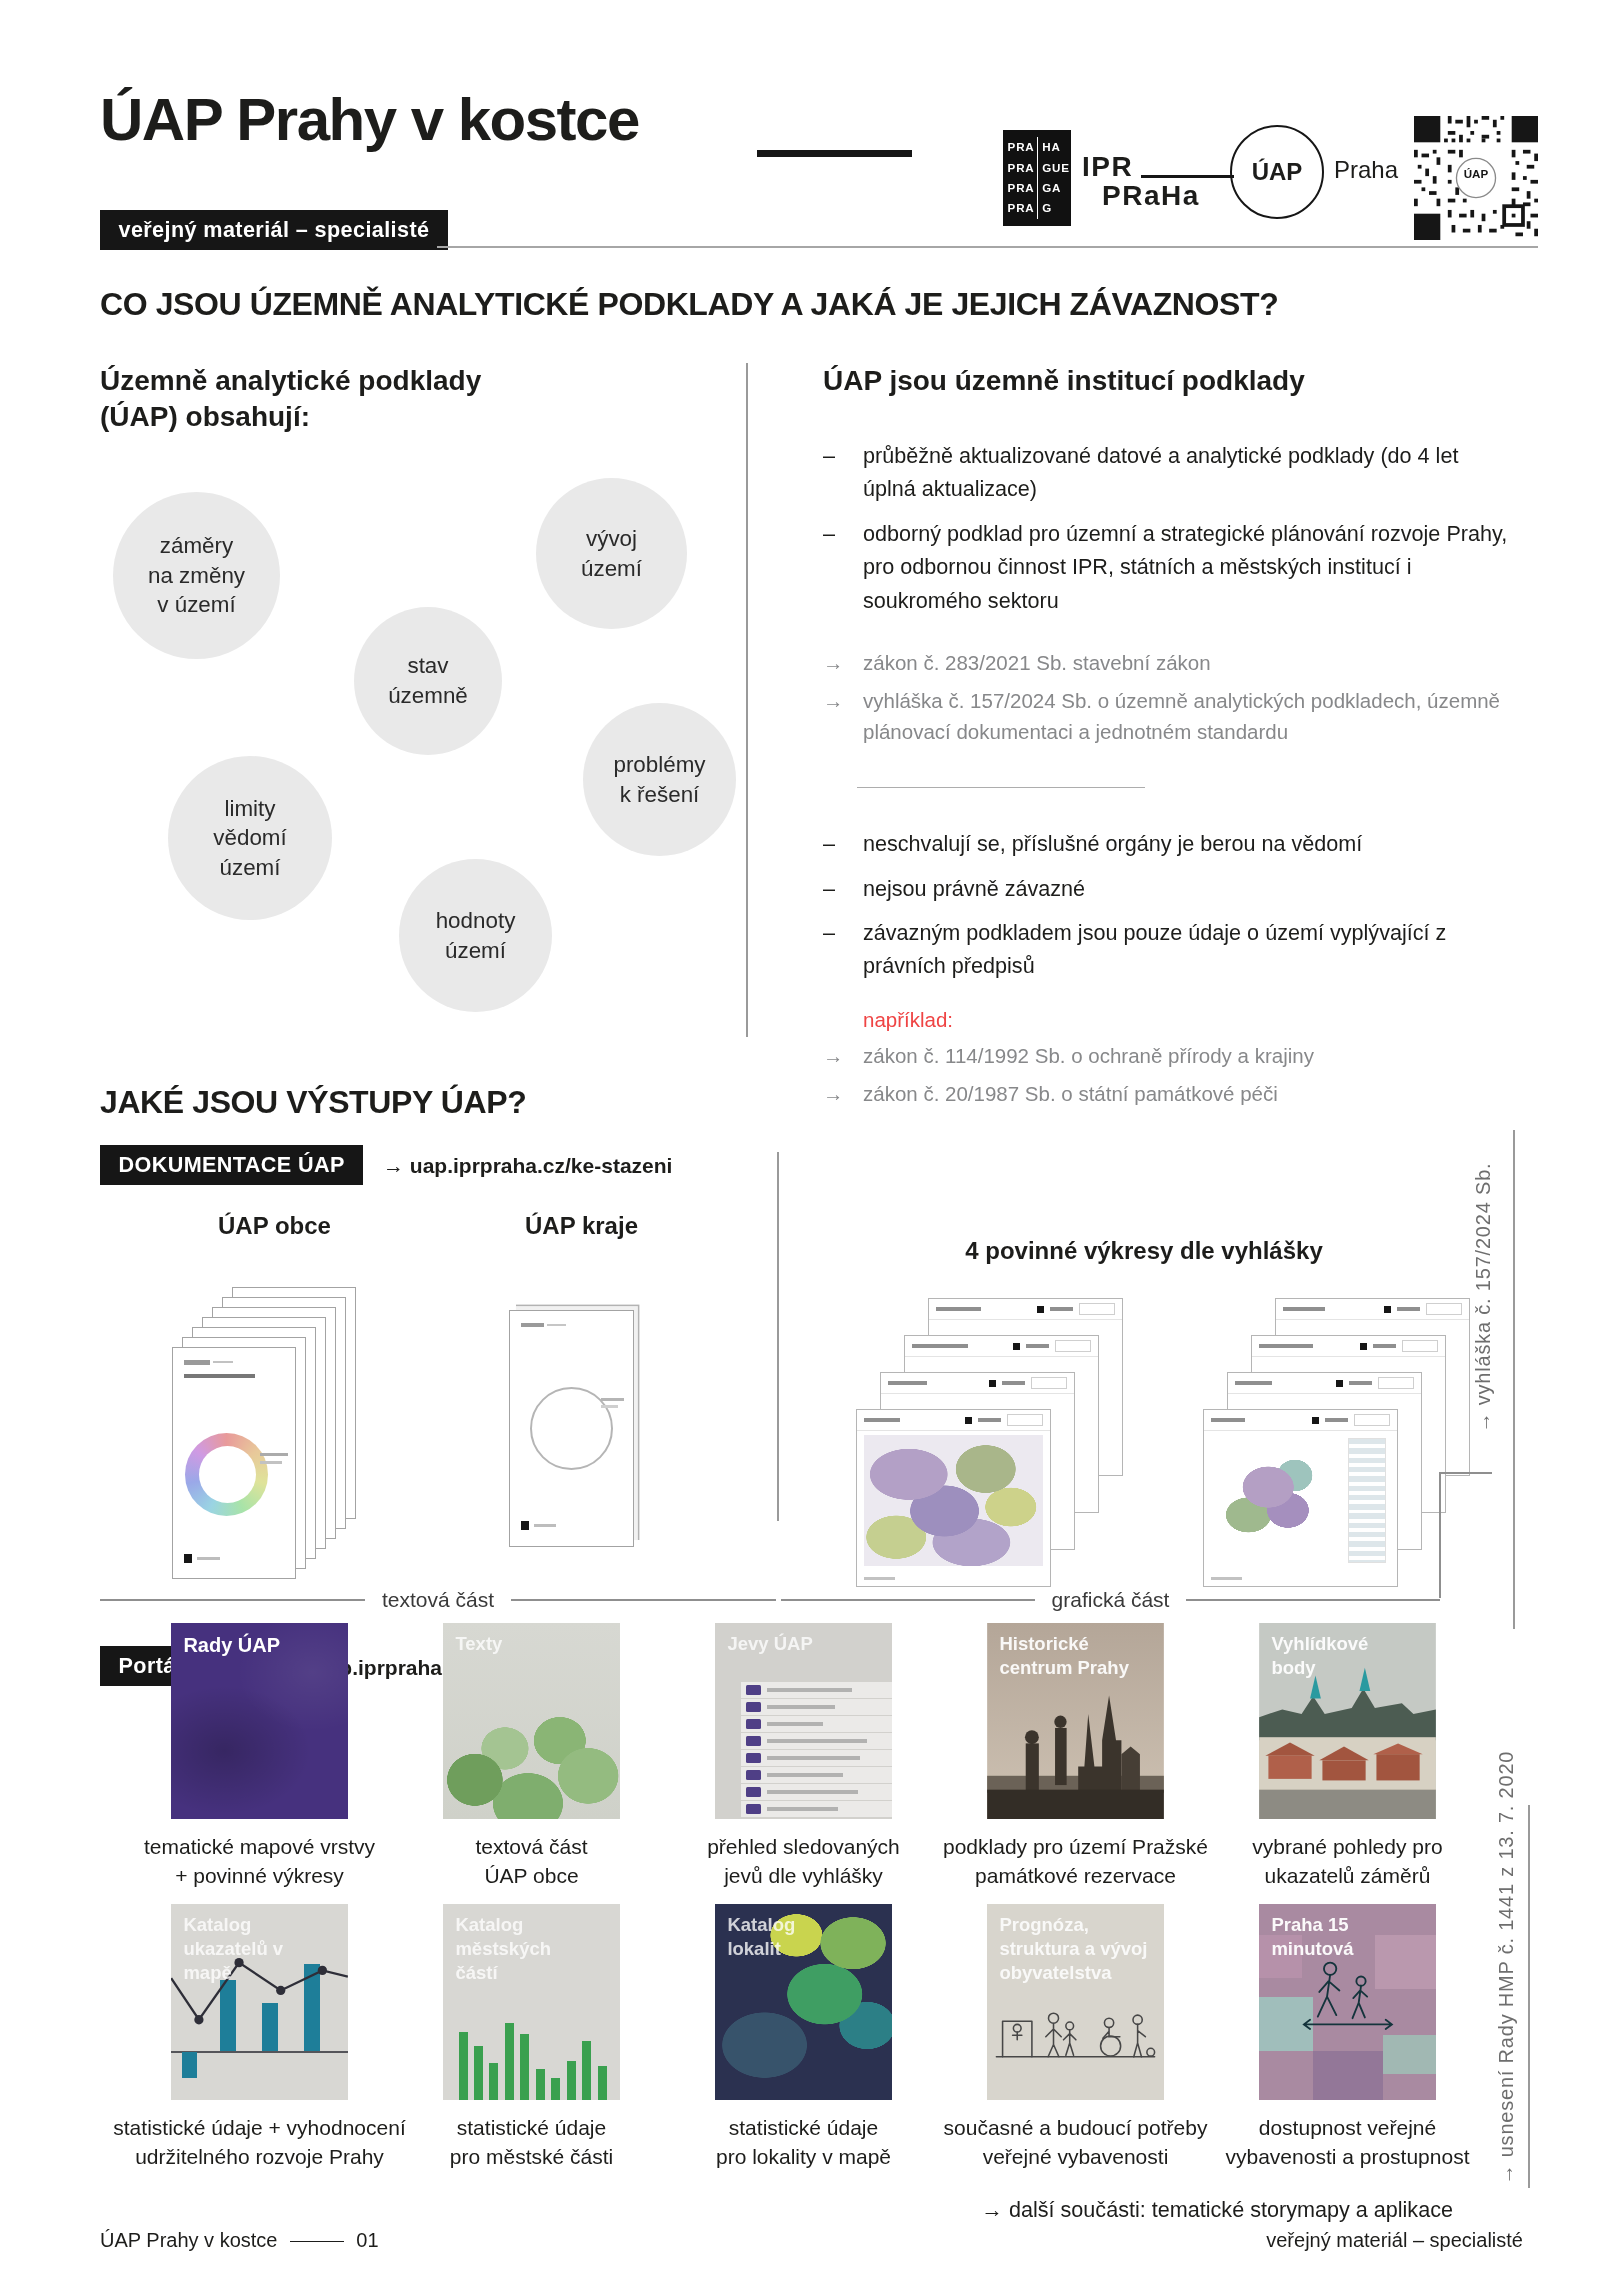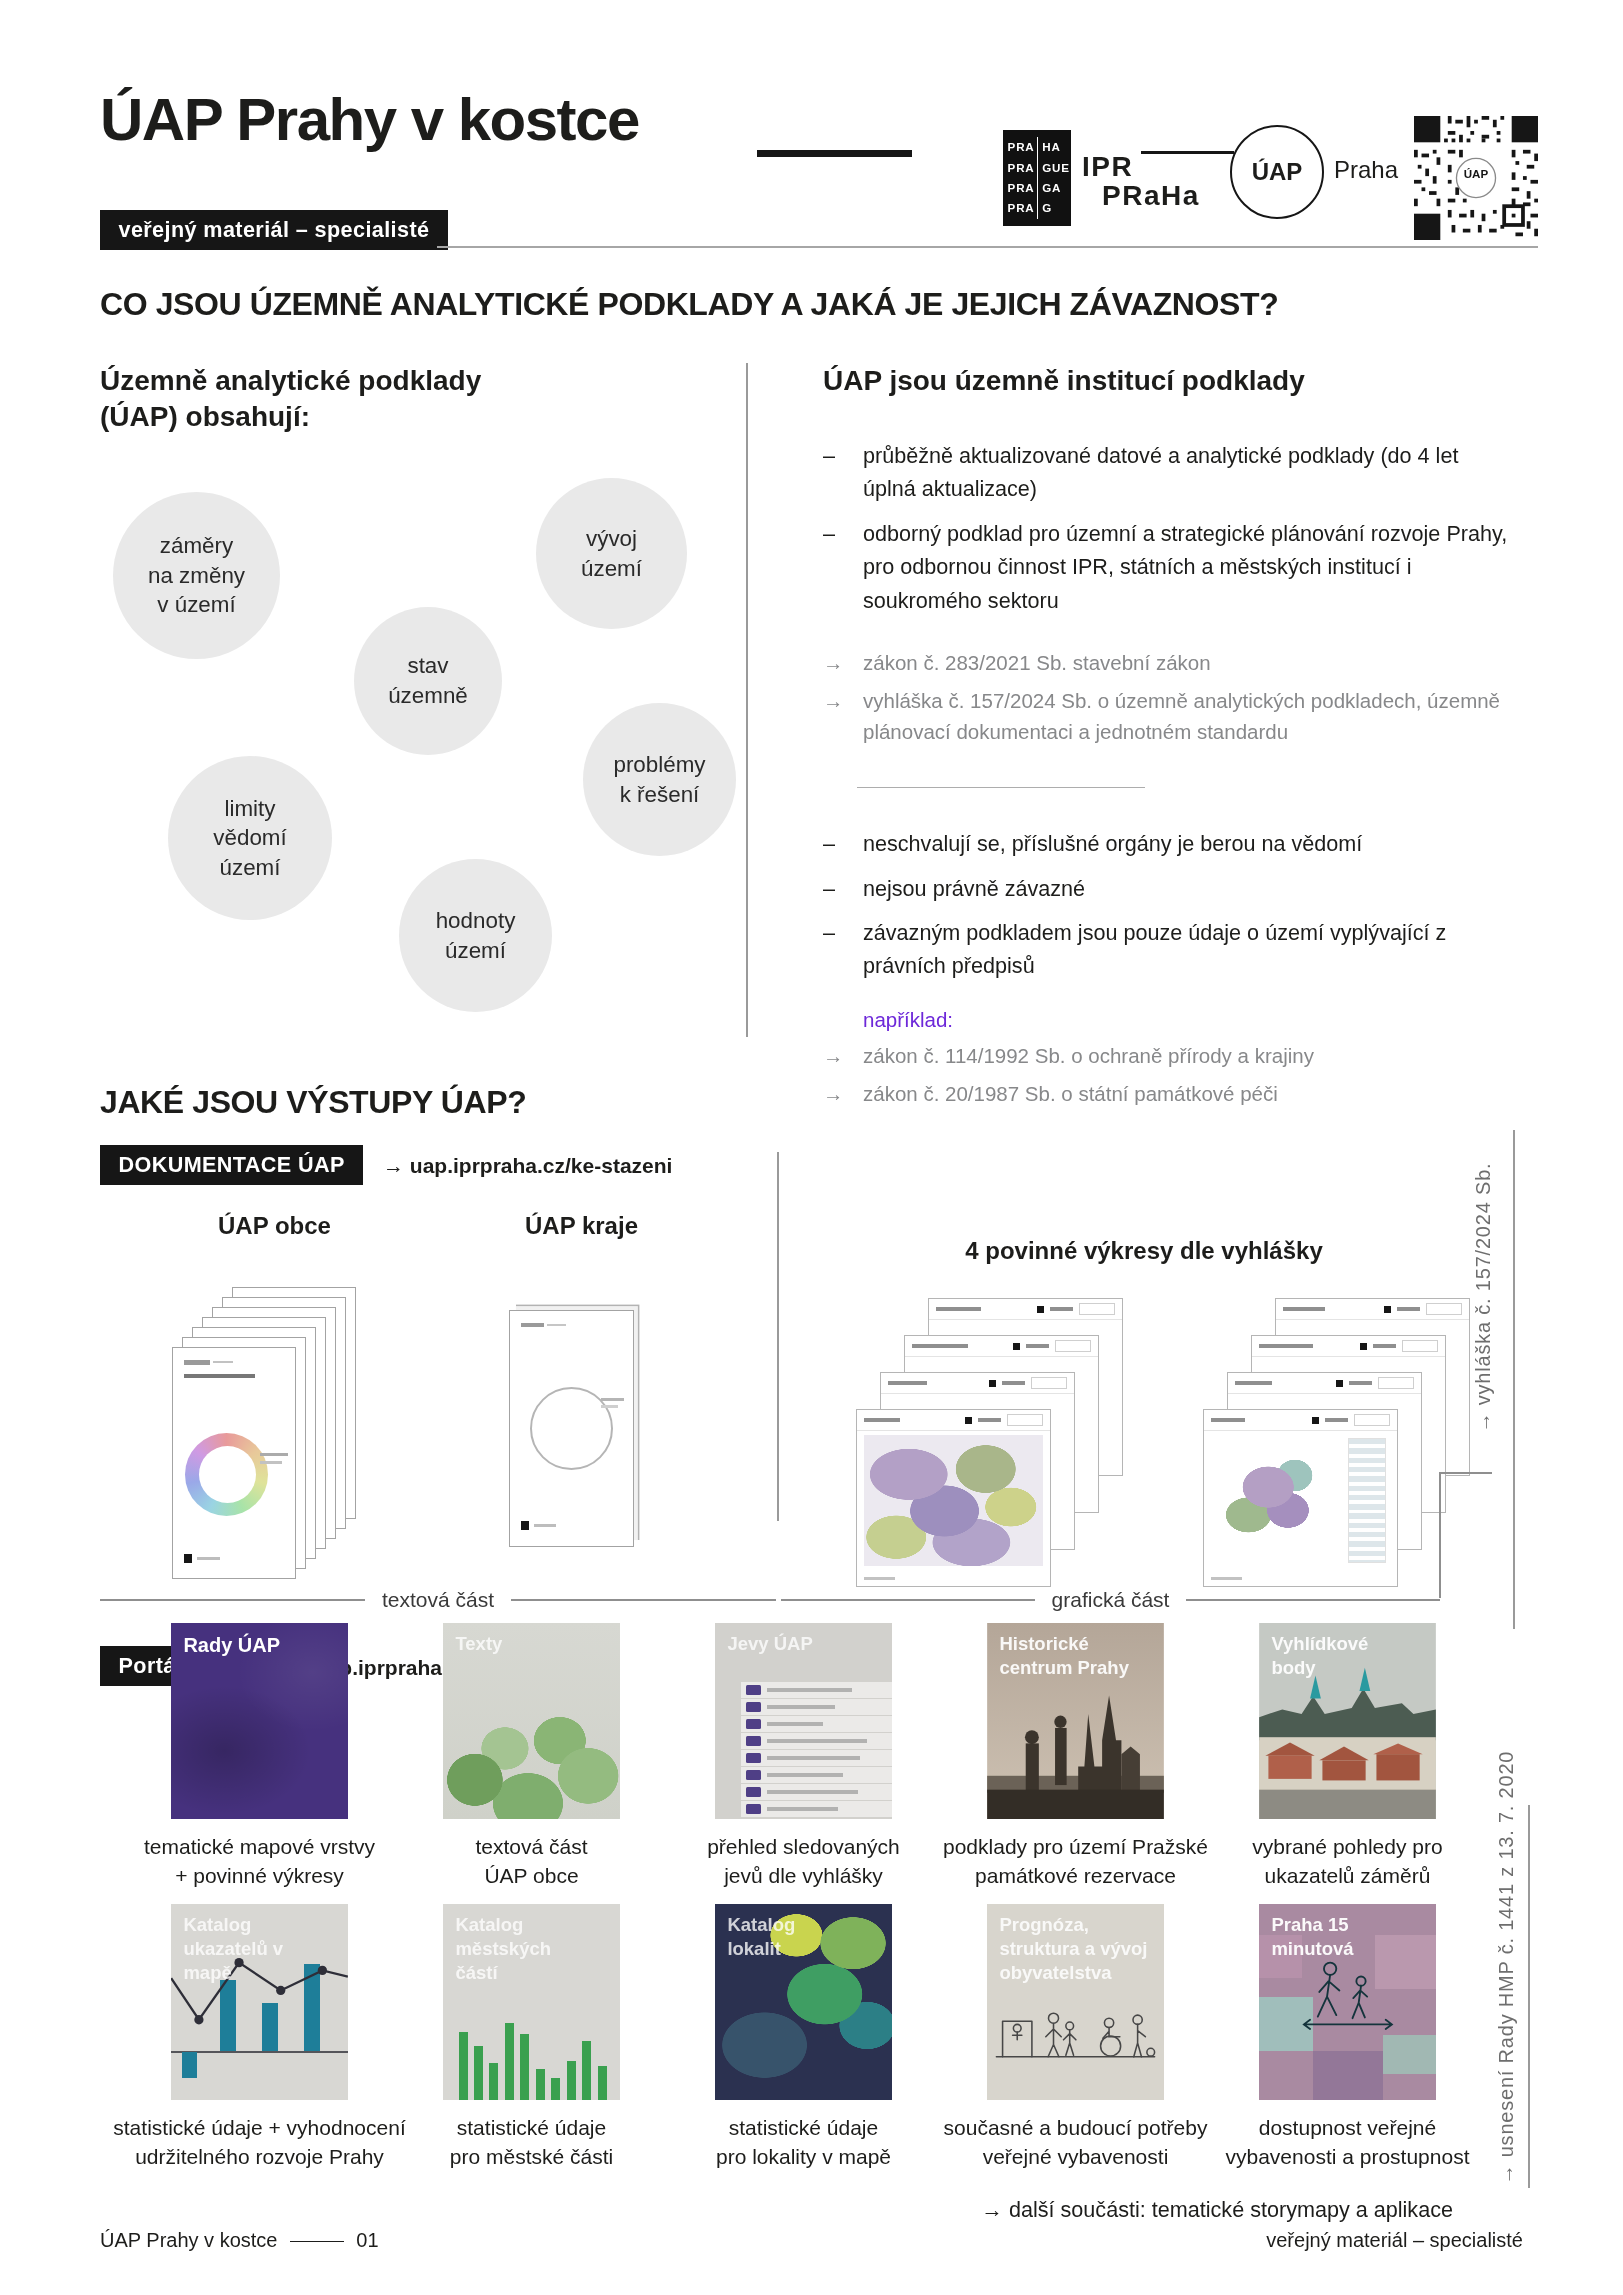--- a/index.html
+++ b/index.html
@@ -6,21 +6,21 @@
   body{width:1623px;height:2295px;position:relative;background:#ffffff;
        font-family:"Liberation Sans",sans-serif;color:#1d1d1b;overflow:hidden}
   .abs{position:absolute}
   .pre{white-space:pre-line}
   .h1{font-size:60px;font-weight:bold;letter-spacing:-1.5px;line-height:1}
   .h2{font-size:32px;font-weight:bold;letter-spacing:-0.4px}
   .h3{font-size:28px;font-weight:bold;line-height:1.28}
   .badge{background:#161616;color:#fff;font-size:21.6px;font-weight:bold;
          display:inline-flex;align-items:center;padding:7px 18.5px;letter-spacing:0.4px}
   .link{font-size:21px;font-weight:bold;color:#1d1d1b;text-decoration:none}
-  .gray{color:#6d28d9}
+  .gray{color:#ef4444}
   .vline{position:absolute;width:1.5px;background:#9a9a9a}
   .hline{position:absolute;height:1.5px;background:#a6a6a6}
   .bubble{position:absolute;border-radius:50%;background:#e9e9e9;display:flex;
           align-items:center;justify-content:center;text-align:center;
           font-size:22.4px;line-height:1.32;color:#2a2a2a;white-space:pre-line}
   .col{display:flex;flex-direction:column}
   .bi{display:flex;font-size:21.6px;line-height:1.55;margin-bottom:10.8px}
   .bi .mk{flex:0 0 40px}
   .refs .bi{font-size:20.5px;line-height:1.5;color:#87888a;margin-bottom:7.7px}
   .refs .bi .mk{color:#87888a}
@@ -131,21 +131,21 @@
       <span>PRA</span>
       <span>GA</span>
     </div>
   <div class="prow">
       <span>PRA</span>
       <span>G</span>
     </div>
 </div>
 
 <div class="abs" style="left:1082px;top:151px">
-  <div style="display:flex;align-items:flex-start">
+  <div style="display:flex;align-items:flex-end">
     <span style="font-size:28px;font-weight:bold;letter-spacing:1.5px">IPR</span>
     <span class="iprline"></span>
   </div>
   <div style="font-size:28px;font-weight:bold;letter-spacing:1.5px;margin-left:20px;margin-top:-3.1px">PRaHa</div>
 </div>
 
 <div class="uapcirc">
     <span>ÚAP</span>
   </div>
 <div class="abs" style="left:1334px;top:156px;font-size:24px">Praha</div>

